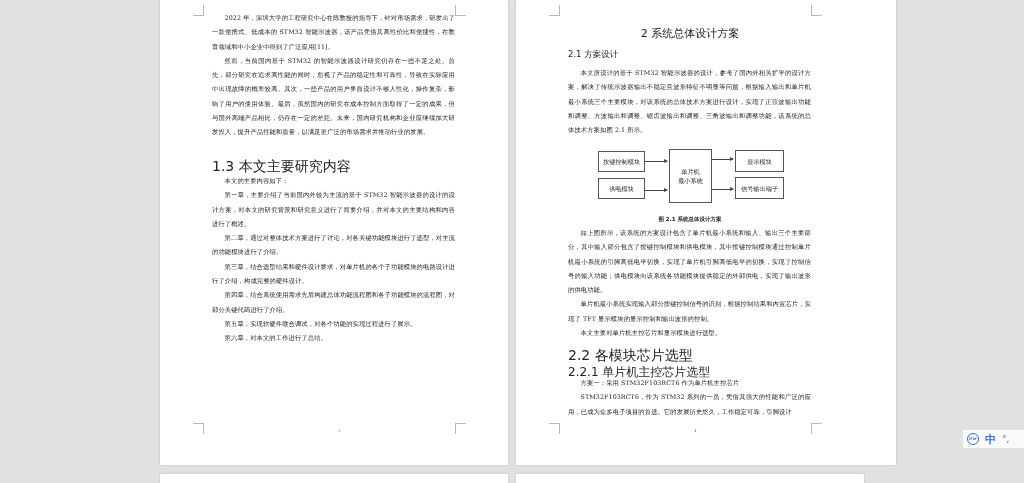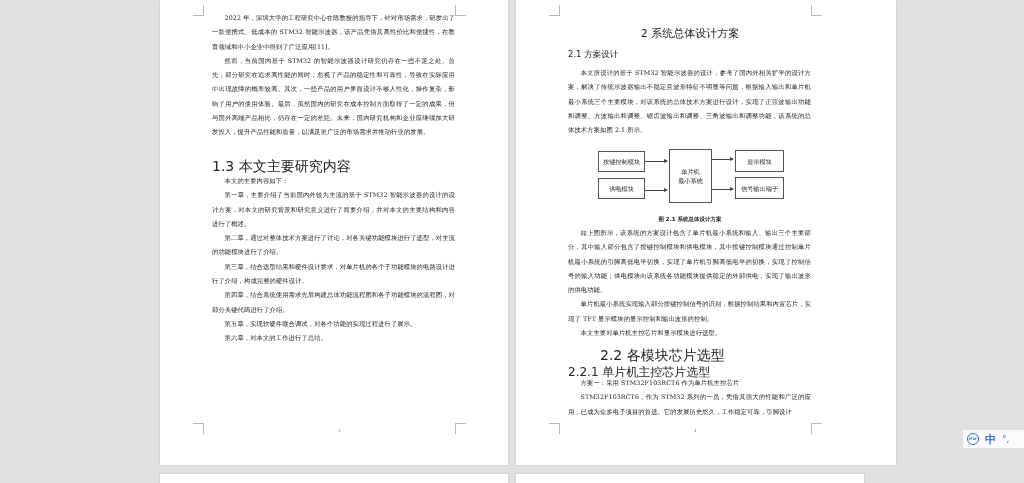--- a/index.html
+++ b/index.html
@@ -85,21 +85,21 @@
 
     <div class="caption" style="left:0;width:348px;text-align:center;top:216px;">图 2.1  系统总体设计方案</div>
   </div>
 
   <div class="txt" style="left:52px;top:226px;width:243px;">
     <p>如上图所示，该系统的方案设计包含了单片机最小系统和输入、输出三个主要部分，其中输入部分包含了按键控制模块和供电模块，其中按键控制模块通过控制单片机最小系统的引脚高低电平切换，实现了单片机引脚高低电平的切换，实现了控制信号的输入功能；供电模块向该系统各功能模块提供稳定的外部供电，实现了输出波形的供电功能。</p>
     <p>单片机最小系统实现输入部分按键控制信号的识别，根据控制结果和内置芯片，实现了 TFT 显示模块的显示控制和输出波形的控制。</p>
     <p>本文主要对单片机主控芯片和显示模块进行选型。</p>
   </div>
 
-  <div class="h2" style="left:52px;top:347px;margin-left:32px;">2.2 各模块芯片选型</div>
+  <div class="h2" style="left:52px;top:347px;">2.2 各模块芯片选型</div>
   <div class="h2" style="left:52px;top:364px;font-size:12px;">2.2.1  单片机主控芯片选型</div>
 
   <div class="txt" style="left:52px;top:376px;width:243px;">
     <p>方案一：采用 STM32F103RCT6 作为单片机主控芯片</p>
     <p>STM32F103RCT6，作为 STM32 系列的一员，凭借其强大的性能和广泛的应用，已成为众多电子项目的首选。它的发展历史悠久，工作稳定可靠，引脚设计</p>
   </div>
 
   <div class="pnum" style="left:178px;top:428px;">4</div>
 </div>
 

